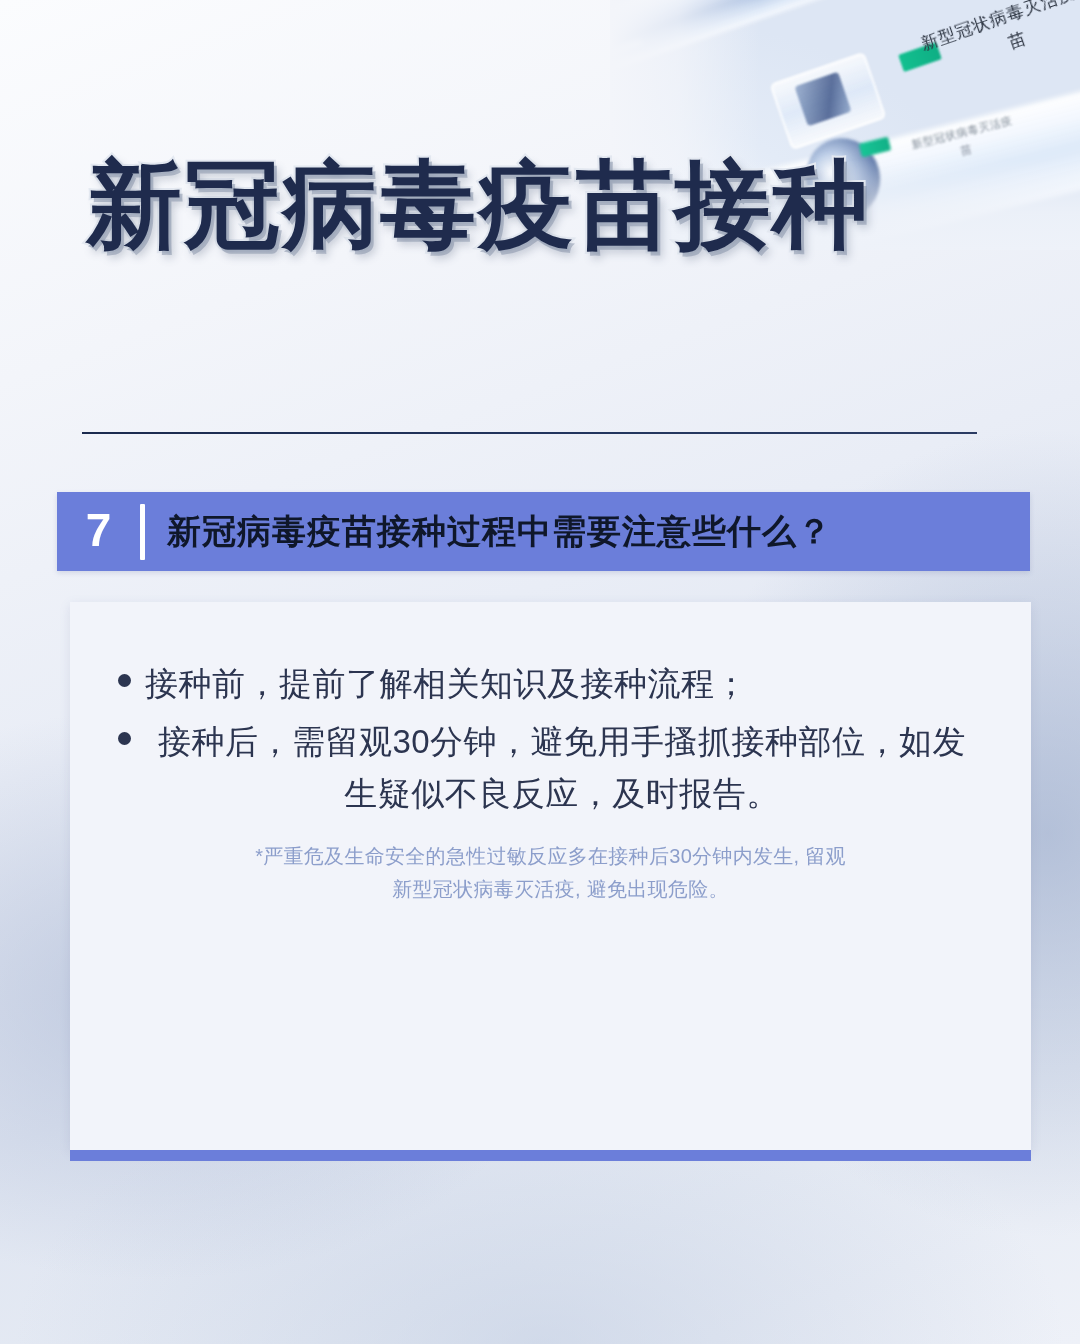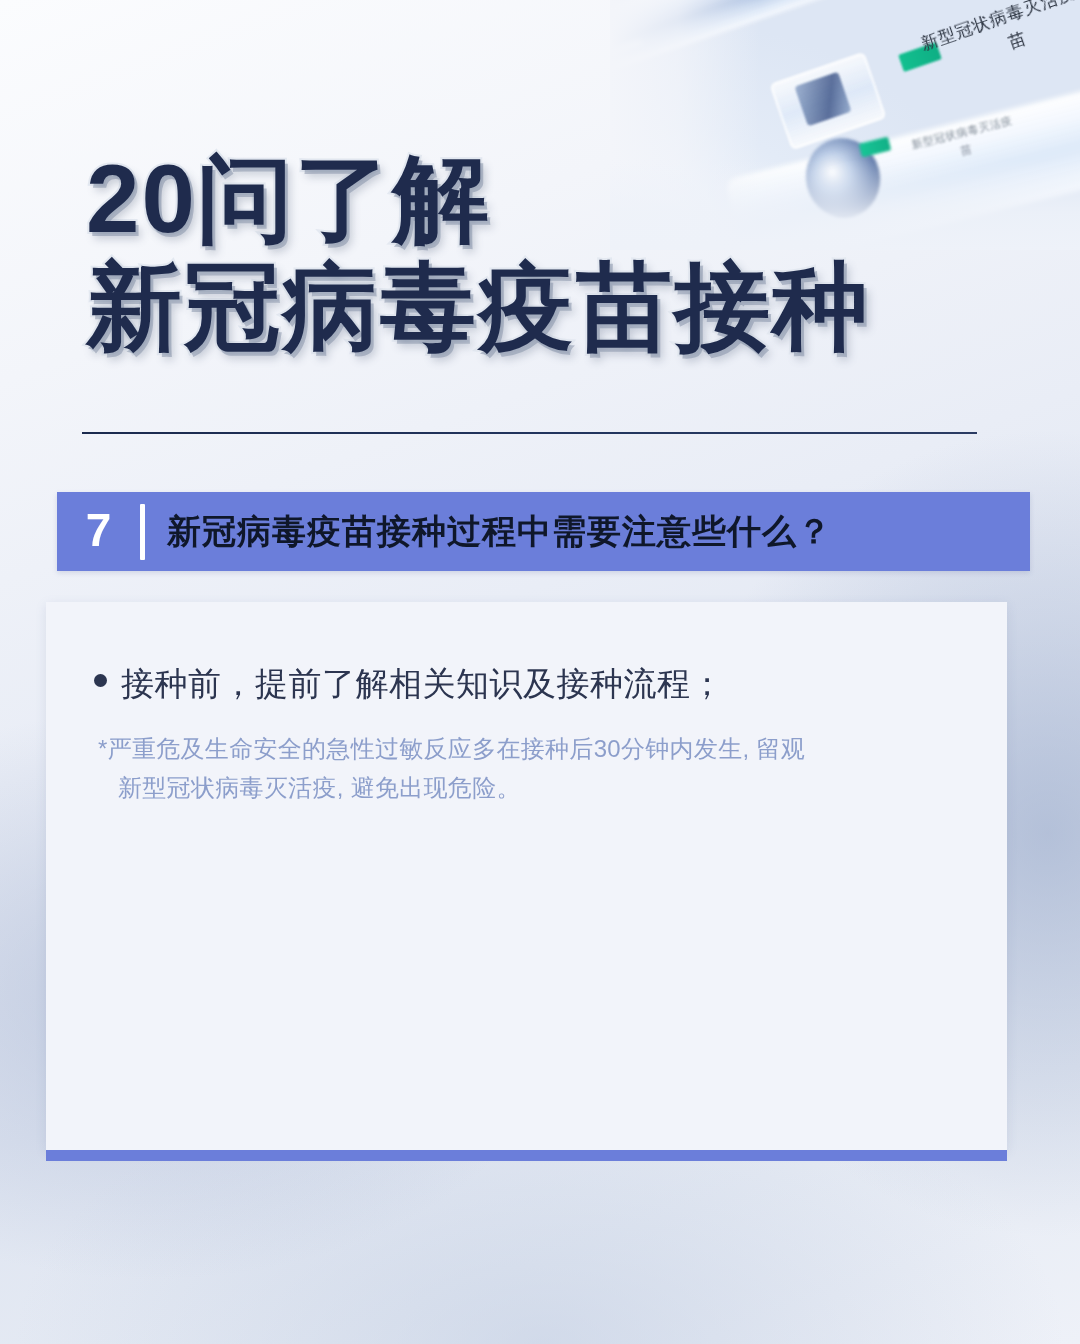--- a/index.html
+++ b/index.html
@@ -224,27 +224,28 @@
     font-size: 34px;
     font-weight: bold;
     letter-spacing: 1px;
     white-space: nowrap;
     font-family: "Liberation Sans", "DejaVu Sans", sans-serif;
   }
 
   
   #content-card {
     position: absolute;
-    left: 46px;
+    left: 70px;
     top: 602px;
     width: 961px;
     height: 548px;
     background: #f2f4fa;
     z-index: 5;
     box-shadow: 0 3px 10px rgba(110,125,165,0.16);
+    text-align: center;
   }
   #card-inner {
     padding: 56px 52px 0 48px;
   }
   .bullet-row {
     display: flex;
     align-items: flex-start;
     margin-bottom: 6px;
   }
   .bullet-dot {
@@ -260,21 +261,21 @@
     color: #2c3550;
     font-size: 33px;
     line-height: 1.58;
     letter-spacing: 0.5px;
     font-family: "Liberation Sans", "DejaVu Sans", sans-serif;
   }
   #footnote {
     margin-top: 20px;
     margin-left: 4px;
     color: #8c9ecb;
-    font-size: 24px;
+    font-size: 20px;
     line-height: 1.62;
     letter-spacing: 0.3px;
     max-width: 880px;
     text-indent: 0;
     font-family: "Liberation Sans", "DejaVu Sans", sans-serif;
   }
   #footnote .fn-line2 { display:block; padding-left: 20px; }
   #card-bottom-bar {
     position: absolute;
     left: 0;
@@ -306,40 +307,43 @@
       <div class="vial-label-2">
         <span>新型冠状病毒灭活疫</span>
         <span class="l2">苗</span>
       </div>
     </div>
     <div class="photo-fade-l"></div>
     <div class="photo-fade-b"></div>
   </div>
 
   <div id="title-block">
-    <div class="title-line title-line-1">20问了解</div>
     <div class="title-line title-line-2">新冠病毒疫苗接种</div>
   </div>
   <div id="title-rule"></div>
 
   <div id="question-bar">
     <div id="q-number">7</div>
     <div id="q-divider"></div>
     <div id="q-text">新冠病毒疫苗接种过程中需要注意些什么？</div>
   </div>
 
   <div id="content-card">
     <div id="card-inner">
 
       <div class="bullet-row">
         <span class="bullet-dot"></span>
         <span class="bullet-text">接种前，提前了解相关知识及接种流程；</span>
       </div>
 
 
+      <div class="bullet-row">
+        <span class="bullet-dot"></span>
+        <span class="bullet-text">接种后，需留观30分钟，避免用手搔抓接种部位，如发生疑似不良反应，及时报告。</span>
+      </div>
 
       <div id="footnote">
         <span>*严重危及生命安全的急性过敏反应多在接种后30分钟内发生, 留观</span>
         <span class="fn-line2">新型冠状病毒灭活疫, 避免出现危险。</span>
       </div>
 
     </div>
     <div id="card-bottom-bar"></div>
   </div>
 

